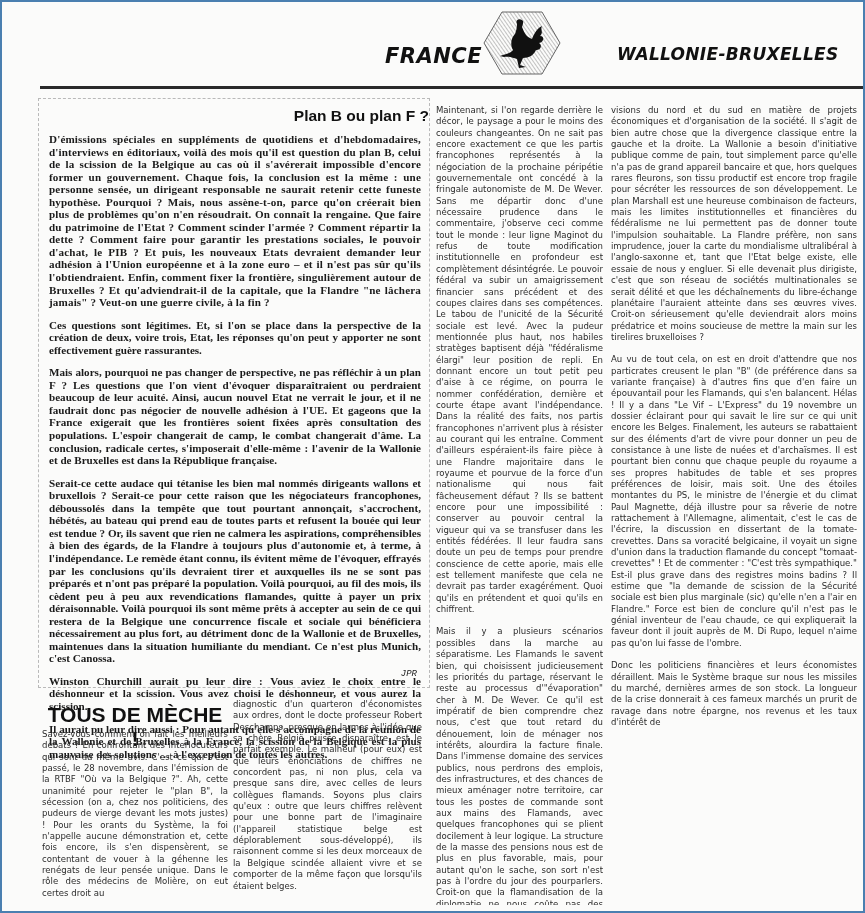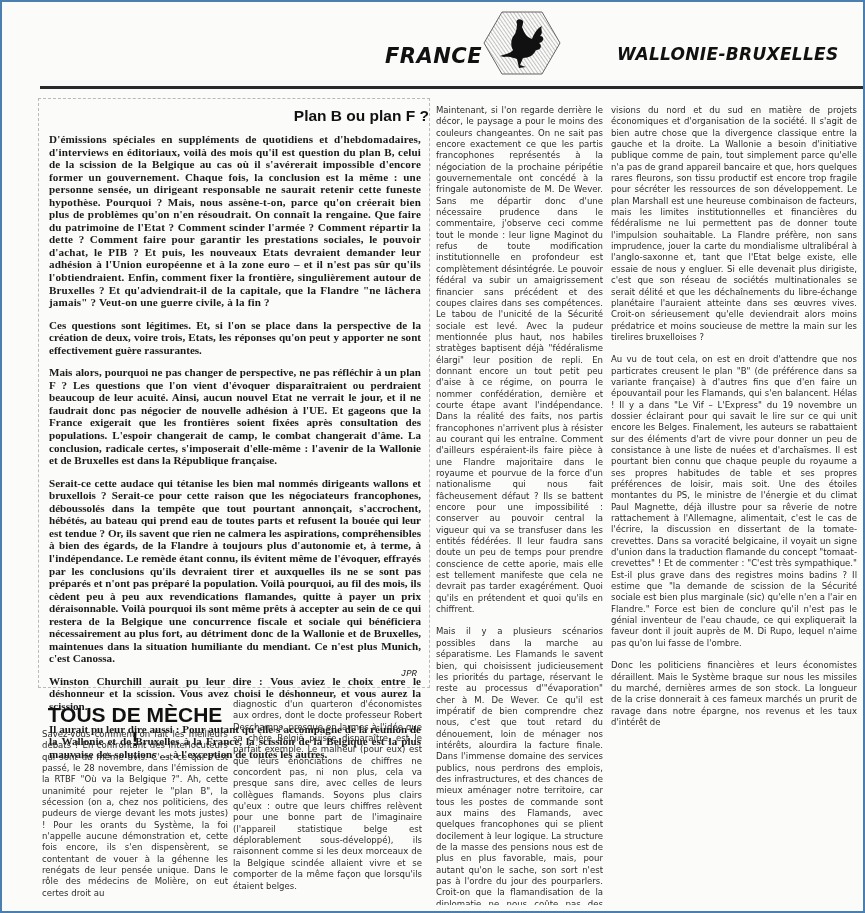--- a/index.html
+++ b/index.html
@@ -84,21 +84,21 @@
       <path d="M35,14 C33,10 37,8 40,10 C42,11 41,14 40,17 C42,22 44,27 50,29 C52,24 55,18 60,16 C58,20 62,22 58,26 C63,26 62,32 57,33 C61,36 58,40 54,40 C52,45 47,48 41,48 L38,55 L44,57 L37,58 L35,49 C31,48 27,46 22,47 L18,46 C24,44 29,43 31,40 C28,35 29,28 33,24 C34,21 35,18 35,14 Z" fill="#111"></path>
     </svg>
     <div class="mh-wb">WALLONIE-BRUXELLES</div>
     <div class="mh-rule"></div>
   </div>
 
   <div class="box">
     <div class="box-title">Plan B ou plan F ?</div>
     <div class="box-body">
       <p class="first">D'émissions spéciales en suppléments de quotidiens et d'hebdomadaires, d'interviews en éditoriaux, voilà des mois qu'il est question du plan B, celui de la scission de la Belgique au cas où il s'avérerait impossible d'encore former un gouvernement. Chaque fois, la conclusion est la même : une personne sensée, un dirigeant responsable ne saurait retenir cette funeste hypothèse. Pourquoi ? Mais, nous assène-t-on, parce qu'on créerait bien plus de problèmes qu'on n'en résoudrait. On connaît la rengaine. Que faire du patrimoine de l'Etat ? Comment scinder l'armée ? Comment répartir la dette ? Comment faire pour garantir les prestations sociales, le pouvoir d'achat, le PIB ? Et puis, les nouveaux Etats devraient demander leur adhésion à l'Union européenne et à la zone euro – et il n'est pas sûr qu'ils l'obtiendraient. Enfin, comment fixer la frontière, singulièrement autour de Bruxelles ? Et qu'adviendrait-il de la capitale, que la Flandre "ne lâchera jamais" ? Veut-on une guerre civile, à la fin ?</p>
-      <p>Ces questions sont légitimes. Et, si l'on se place dans la perspective de la création de deux, voire trois, Etats, les réponses qu'on peut y apporter ne sont effectivement guère rassurantes.</p>
+      <p>Ces questions sont légitimes. Et, si l'on se place dans la perspective de la création de deux, voire trois, Etat, les réponses qu'on peut y apporter ne sont effectivement guère rassurantes.</p>
       <p>Mais alors, pourquoi ne pas changer de perspective, ne pas réfléchir à un plan F ? Les questions que l'on vient d'évoquer disparaîtraient ou perdraient beaucoup de leur acuité. Ainsi, aucun nouvel Etat ne verrait le jour, et il ne faudrait donc pas négocier de nouvelle adhésion à l'UE. Et gageons que la France exigerait que les frontières soient fixées après consultation des populations. L'espoir changerait de camp, le combat changerait d'âme. La conclusion, radicale certes, s'imposerait d'elle-même : l'avenir de la Wallonie et de Bruxelles est dans la République française.</p>
       <p>Serait-ce cette audace qui tétanise les bien mal nommés dirigeants wallons et bruxellois ? Serait-ce pour cette raison que les négociateurs francophones, déboussolés dans la tempête que tout pourtant annonçait, s'accrochent, hébétés, au bateau qui prend eau de toutes parts et refusent la bouée qui leur est tendue ? Or, ils savent que rien ne calmera les aspirations, compréhensibles à bien des égards, de la Flandre à toujours plus d'autonomie et, à terme, à l'indépendance. Le remède étant connu, ils évitent même de l'évoquer, effrayés par les conclusions qu'ils devraient tirer et auxquelles ils ne se sont pas préparés et n'ont pas préparé la population. Voilà pourquoi, au fil des mois, ils cèdent peu à peu aux revendications flamandes, quitte à payer un prix déraisonnable. Voilà pourquoi ils sont même prêts à accepter au sein de ce qui restera de la Belgique une concurrence fiscale et sociale qui bénéficiera nécessairement au plus fort, au détriment donc de la Wallonie et de Bruxelles, maintenues dans la situation humiliante du mendiant. Ce n'est plus Munich, c'est Canossa.</p>
       <p>Winston Churchill aurait pu leur dire : Vous aviez le choix entre le déshonneur et la scission. Vous avez choisi le déshonneur, et vous aurez la scission.</p>
       <p>Il aurait pu leur dire aussi : Pour autant qu'elle s'accompagne de la réunion de la Wallonie et de Bruxelles à la France, la scission de la Belgique est la plus mauvaise des solutions … à l'exception de toutes les autres.</p>
     </div>
     <div class="sig">JPR</div>
   </div>
 
   <div class="tdm-title">TOUS DE MÈCHE !</div>
 

